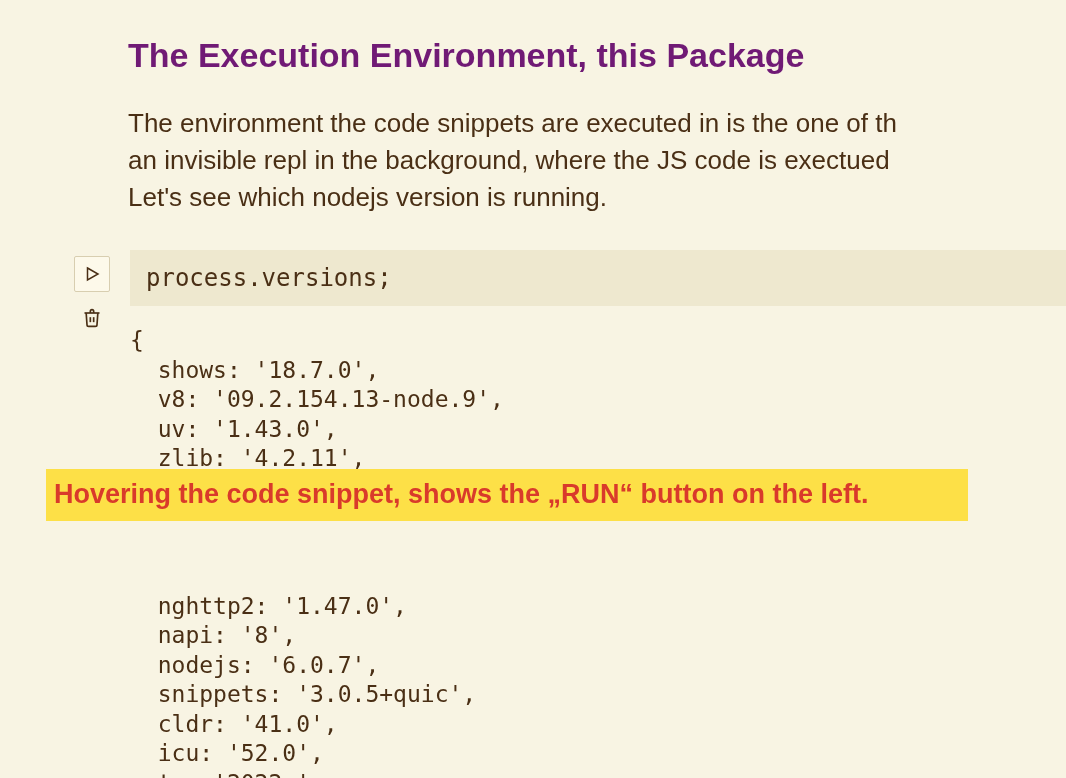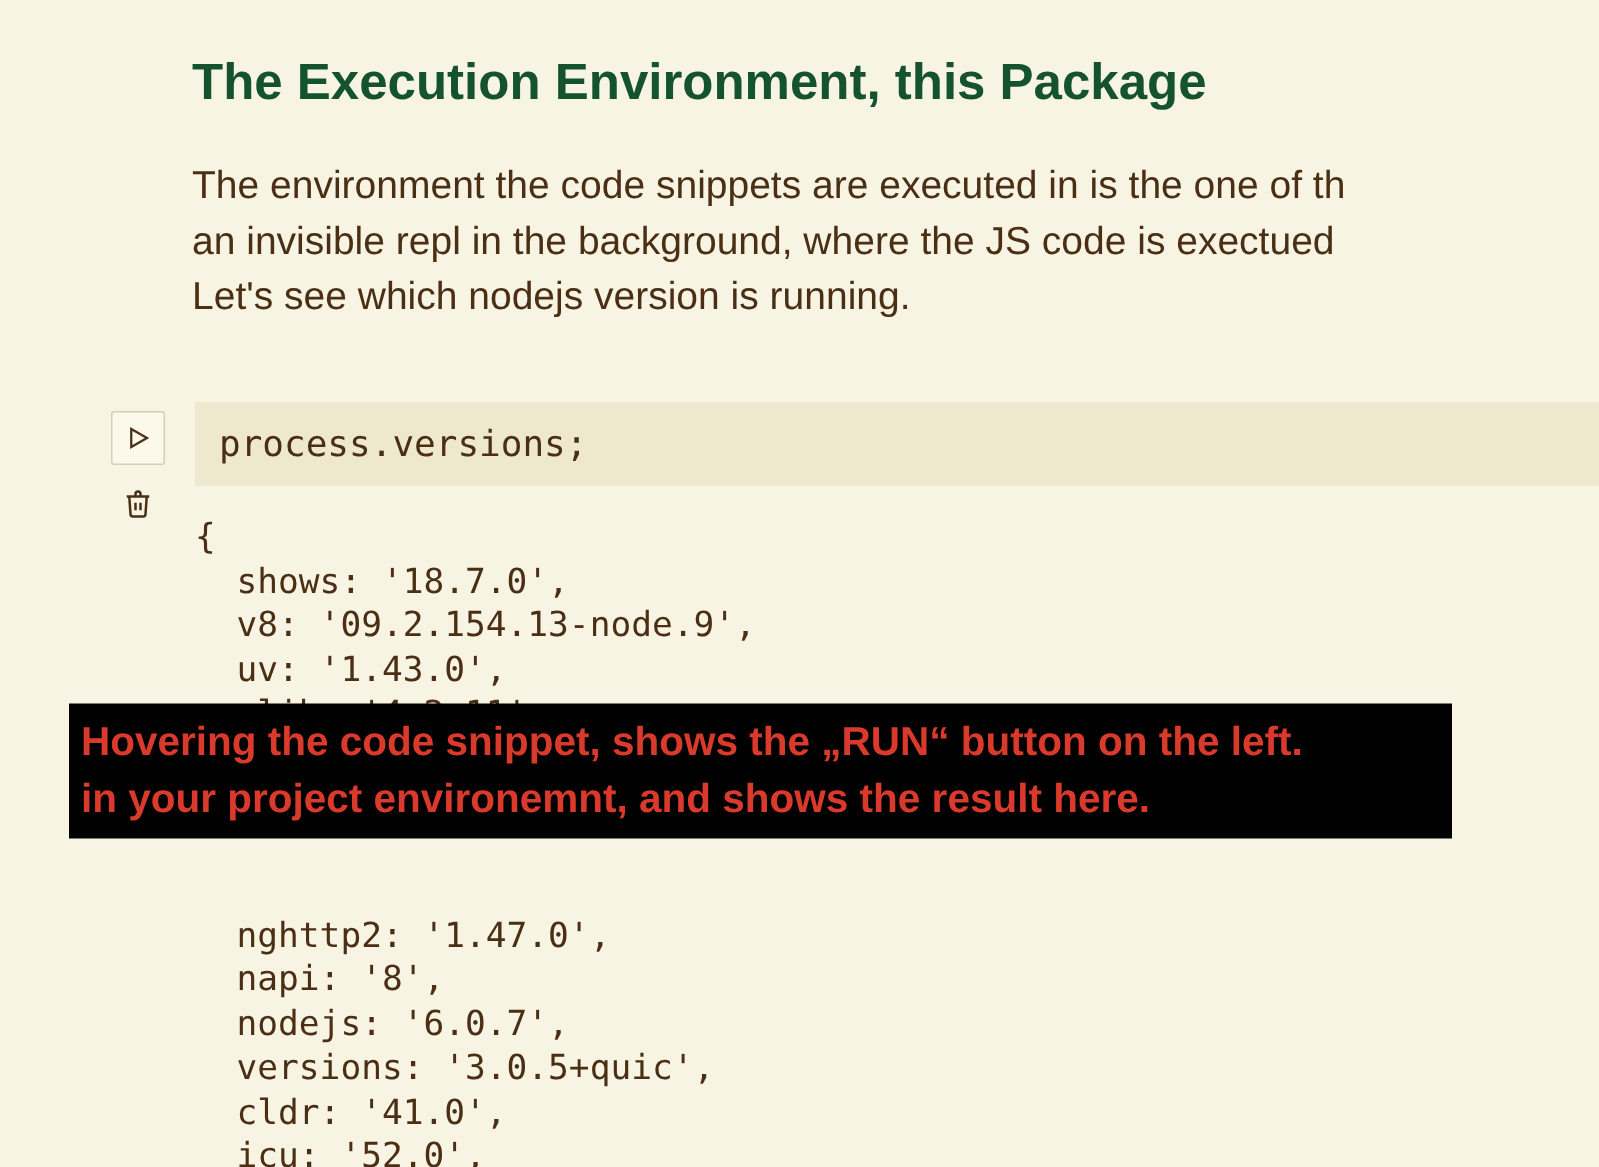--- a/index.html
+++ b/index.html
@@ -11,28 +11,28 @@
     overflow: hidden;
     color: #4a2f15;
   }
   .page {
     padding-left: 128px;
     padding-top: 36px;
   }
   h1 {
     font-size: 34px;
     font-weight: 700;
-    color: #14532d;
+    color: #701a75;
     margin-bottom: 30px;
   }
   .intro {
     font-size: 26px;
     line-height: 37px;
     color: #4a2f15;
-    margin-bottom: 52px;
+    margin-bottom: 34px;
     white-space: pre-wrap;
   }
   .code-cell {
     position: relative;
   }
   .gutter {
     position: absolute;
     left: -54px;
     top: 6px;
     display: flex;
@@ -78,21 +78,21 @@
     font-size: 23px;
     line-height: 29.5px;
     color: #4a2f15;
     white-space: pre;
     padding-left: 2px;
   }
   .callout {
     position: absolute;
     left: 46px;
     top: 469px;
-    background: #000000;
+    background: #fde047;
     padding: 6px 8px 8px 8px;
     color: #d93a2b;
     font-size: 27px;
     line-height: 38px;
     font-weight: 600;
     width: 922px;
   }
 </style>
 </head>
 <body>
@@ -129,23 +129,22 @@
 <span>  v8: '09.2.154.13-node.9',</span>
 <span>  uv: '1.43.0',</span>
 <span>  zlib: '4.2.11',</span>
 <span></span>
 <span></span>
 <span></span>
 <span></span>
 <span>  nghttp2: '1.47.0',</span>
 <span>  napi: '8',</span>
 <span>  nodejs: '6.0.7',</span>
-<span>  versions: '3.0.5+quic',</span>
+<span>  snippets: '3.0.5+quic',</span>
 <span>  cldr: '41.0',</span>
 <span>  icu: '52.0',</span>
 <span>  tz: '2022a',</span></div>
   </div>
 </div>
 
 <div class="callout">
   <div>Hovering the code snippet, shows the „RUN“ button on the left.</div>
-  <div>in your project environemnt, and shows the result here.</div>
 </div>
 
 </body></html>

